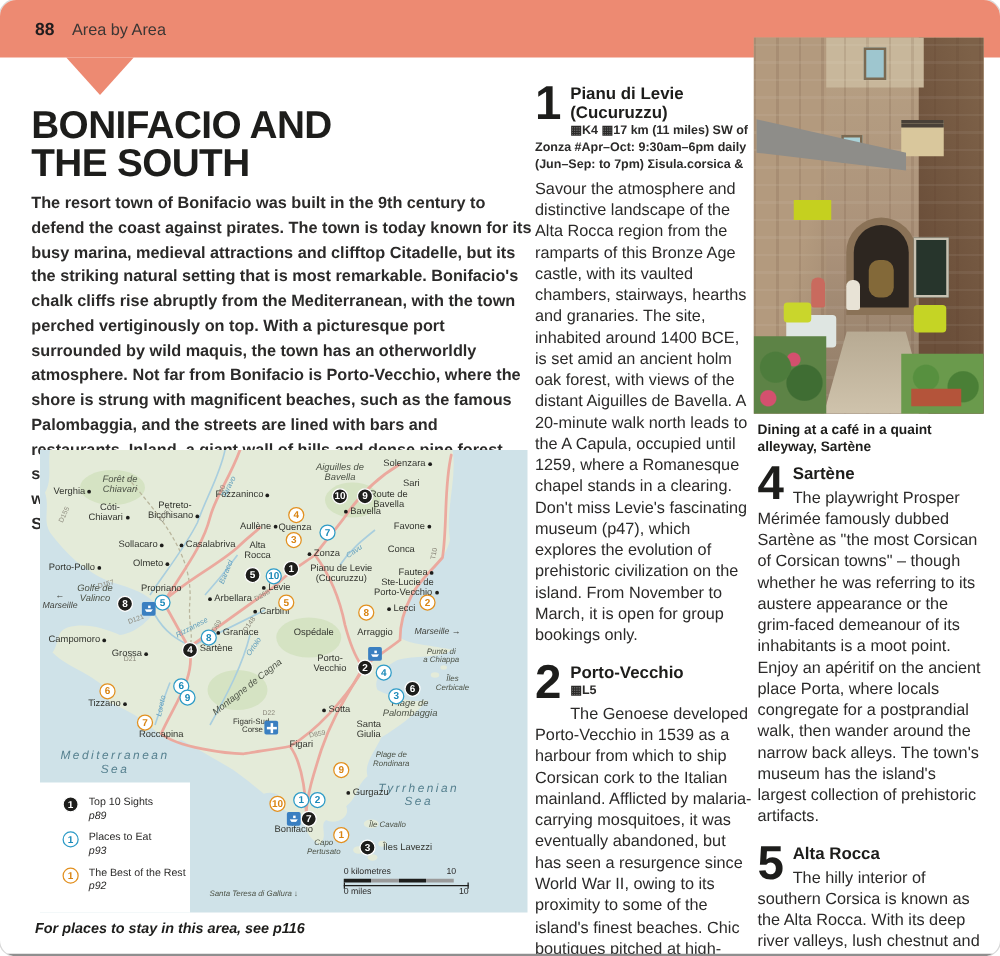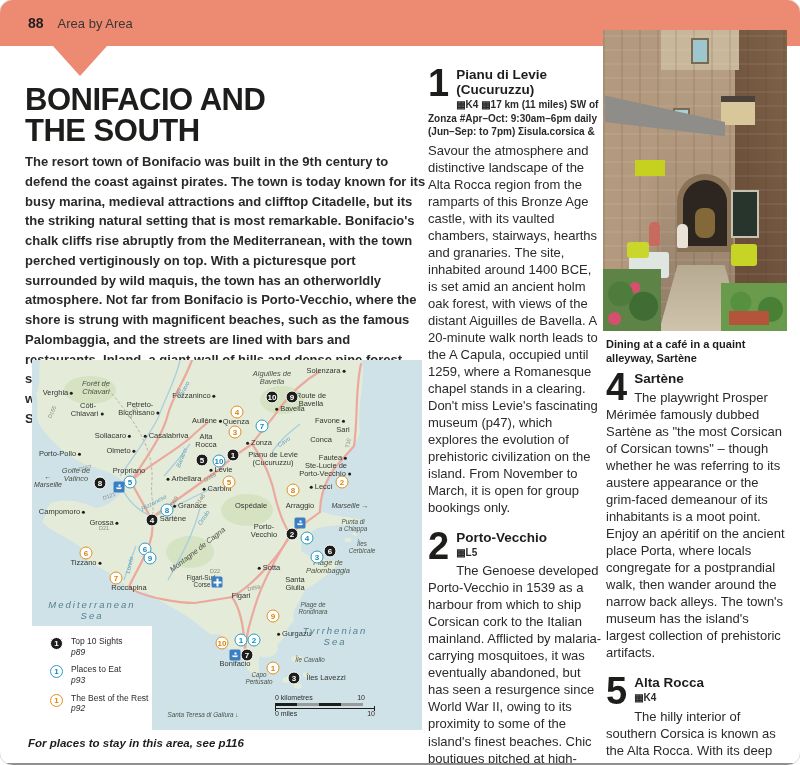--- a/index.html
+++ b/index.html
@@ -183,21 +183,20 @@
   <div class="col-right">
     <div class="entry">
       <div class="entry-num">4</div>
       <div class="entry-title">Sartène</div>
 
       <div class="entry-body">The playwright Prosper Mérimée famously dubbed Sartène as "the most Corsican of Corsican towns" – though whether he was referring to its austere appearance or the grim-faced demeanour of its inhabitants is a moot point. Enjoy an apéritif on the ancient place Porta, where locals congregate for a postprandial walk, then wander around the narrow back alleys. The town's museum has the island's largest collection of prehistoric artifacts.</div>
     </div>
     <div class="entry">
       <div class="entry-num">5</div>
       <div class="entry-title">Alta Rocca</div>
-      <div class="entry-meta">▦K4</div>
       <div class="entry-body">The hilly interior of southern Corsica is known as the Alta Rocca. With its deep river valleys, lush chestnut and oak forests and ancient granite villages, it is a world away from the coast. The old paved mule trails and the Mare a Mare Sud hiking route (p62) are a great way to explore the area, but you can also cover the highlights in a day-long driving tour, stopping for swims, woodland strolls and charcuterie along the way.</div>
     </div>
   </div>
 
   <div class="map" id="map">
     <svg width="390" height="370" viewBox="0 0 390 370">
 
       <path fill="#e4ebd9" d="M8,0 L330,0 C334,22 324,48 328,72 C324,88 312,98 300,112
         C292,124 287,138 288,150 C296,156 314,156 330,160 C318,167 300,164 286,168
         C274,174 266,184 270,192 C282,198 300,203 310,200 C300,212 286,222 273,230
@@ -264,21 +263,21 @@
         <div class="lbl feature" style="left: 44px; top: 115px;">Golfe de
 Valinco</div>
         <div class="lbl town" style="left: 97px; top: 111px;">Propriano</div>
         <div class="lbl town" style="left: 151px; top: 119px;"><span class="dot"></span>Arbellara</div>
         <div class="lbl town" style="left: 184px; top: 129px;"><span class="dot"></span>Carbini</div>
         <div class="lbl town" style="left: 31px; top: 152px;">Campomoro<span class="dot"></span></div>
         <div class="lbl town" style="left: 73px; top: 163px;">Grossa<span class="dot"></span></div>
         <div class="lbl town" style="left: 141px; top: 159px;">Sartène</div>
         <div class="lbl town" style="left: 157px; top: 146px;"><span class="dot"></span>Granace</div>
         <div class="lbl town" style="left: 295px; top: 11px;">Solenzara<span class="dot"></span></div>
-        <div class="lbl town" style="left: 311px; top: 27px; margin-top: 43px;">Sari</div>
+        <div class="lbl town" style="left: 297px; top: 27px;">Sari</div>
         <div class="lbl feature" style="left: 240px; top: 18px;">Aiguilles de
 Bavella</div>
         <div class="lbl town" style="left: 279px; top: 40px;">Route de
 Bavella</div>
         <div class="lbl town" style="left: 257px; top: 49px;"><span class="dot"></span>Bavella</div>
         <div class="lbl town" style="left: 299px; top: 61px;">Favone<span class="dot"></span></div>
         <div class="lbl town" style="left: 204px; top: 62px;">Quenza</div>
         <div class="lbl town" style="left: 226px; top: 83px;"><span class="dot"></span>Zonza</div>
         <div class="lbl town" style="left: 241px; top: 99px;">Pianu de Levie
 (Cucuruzzu)</div>

